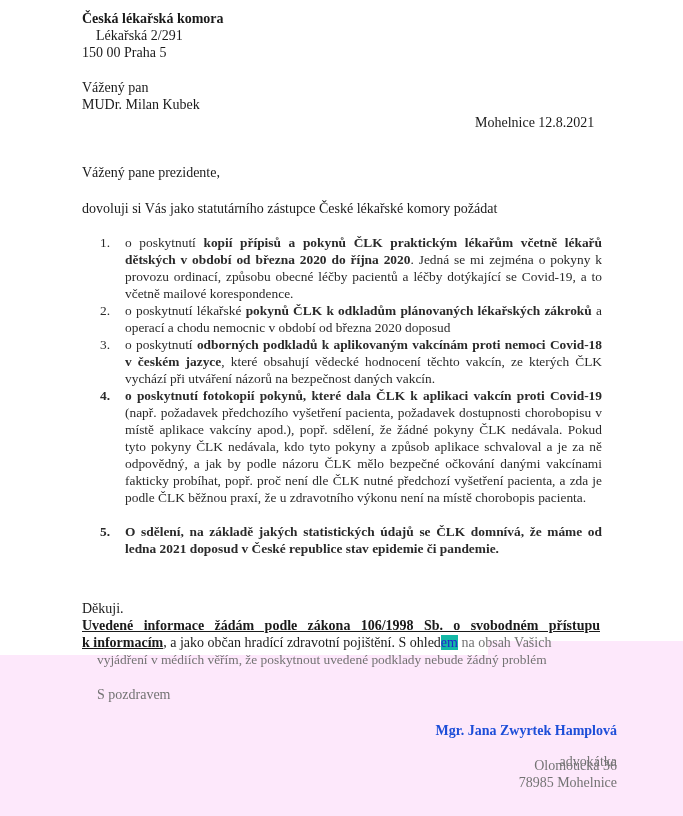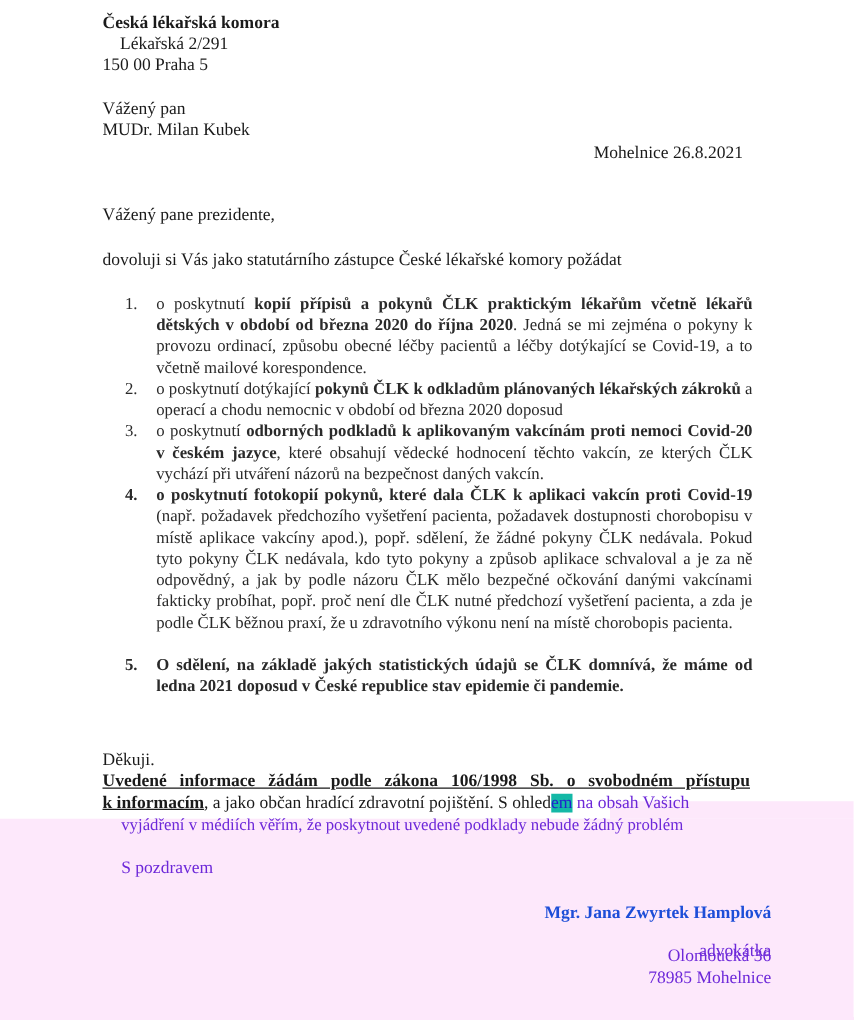--- a/index.html
+++ b/index.html
@@ -6,52 +6,52 @@
   body { width:683px; height:816px; background:#ffffff; position:relative; overflow:hidden;
          font-family:"Liberation Serif", "DejaVu Serif", serif; color:#1a1a1a; }
   .pink { position:absolute; background:#fde8fb; }
   .abs { position:absolute; white-space:nowrap; }
   .t { font-size:14px; line-height:17px; }
   .b { font-weight:bold; }
   .u { text-decoration:underline;text-align:center; }
   ol.items { position:absolute; left:100px; top:234px; width:502px; margin:0; padding:0; list-style:none; }
   ol.items li { position:relative; padding-left:25px; font-size:13.4px; line-height:17px; text-align:justify; margin-bottom:0; color:#2a2a2a; }
   ol.items li .num { position:absolute; left:0; top:0; }
-  .faded { color:#6d28d9; }
+  .faded { color:#737373; }
   .hl { background:#14b8a6; color:#2222cc; }
 </style>
 </head>
 <body>
 
 <div class="pink" style="left:488px; top:641px; width:195px; height:14px;"></div>
 <div class="pink" style="left:0; top:655px; width:683px; height:161px;"></div>
 
 <div class="abs t b" style="left:82px; top:10px;">Česká lékařská komora</div>
 <div class="abs t" style="left:96px; top:27px;">Lékařská 2/291</div>
 <div class="abs t" style="left:82px; top:44px;">150 00 Praha 5</div>
 <div class="abs t" style="left:82px; top:79px;text-align:center;">Vážený pan</div>
 <div class="abs t" style="left:82px; top:96px;">MUDr. Milan Kubek</div>
 
-<div class="abs t" style="left:475px; top:114px;">Mohelnice 26.8.2021</div>
+<div class="abs t" style="left:475px; top:114px;">Mohelnice 12.8.2021</div>
 
 <div class="abs t" style="left:82px; top:164px;">Vážený pane prezidente,</div>
 <div class="abs t" style="left:82px; top:200px;">dovoluji si Vás jako statutárního zástupce České lékařské komory požádat</div>
 
 <ol class="items">
   <li style="height:68px;">
     <span class="num">1.</span>
     <span>o poskytnutí </span><span class="b">kopií přípisů a pokynů ČLK praktickým lékařům včetně lékařů dětských v období od března 2020 do října 2020</span><span>. Jedná se mi zejména o pokyny k provozu ordinací, způsobu obecné léčby pacientů a léčby dotýkající se Covid-19, a to včetně mailové korespondence.</span>
   </li>
   <li style="height:34px;">
     <span class="num">2.</span>
-    <span>o poskytnutí dotýkající </span><span class="b">pokynů ČLK k odkladům plánovaných lékařských zákroků</span><span> a operací a chodu nemocnic v období od března 2020 doposud</span>
+    <span>o poskytnutí lékařské </span><span class="b">pokynů ČLK k odkladům plánovaných lékařských zákroků</span><span> a operací a chodu nemocnic v období od března 2020 doposud</span>
   </li>
   <li style="height:51px;">
     <span class="num">3.</span>
-    <span>o poskytnutí </span><span class="b">odborných podkladů k aplikovaným vakcínám proti nemoci Covid-20 v českém jazyce</span><span>, které obsahují vědecké hodnocení těchto vakcín, ze kterých ČLK vychází při utváření názorů na bezpečnost daných vakcín.</span>
+    <span>o poskytnutí </span><span class="b">odborných podkladů k aplikovaným vakcínám proti nemoci Covid-18 v českém jazyce</span><span>, které obsahují vědecké hodnocení těchto vakcín, ze kterých ČLK vychází při utváření názorů na bezpečnost daných vakcín.</span>
   </li>
   <li style="height:136px;">
     <span class="num b">4.</span>
     <span></span><span class="b">o poskytnutí fotokopií pokynů, které dala ČLK k aplikaci vakcín proti Covid-19</span><span> (např. požadavek předchozího vyšetření pacienta, požadavek dostupnosti chorobopisu v místě aplikace vakcíny apod.), popř. sdělení, že žádné pokyny ČLK nedávala. Pokud tyto pokyny ČLK nedávala, kdo tyto pokyny a způsob aplikace schvaloval a je za ně odpovědný, a jak by podle názoru ČLK mělo bezpečné očkování danými vakcínami fakticky probíhat, popř. proč není dle ČLK nutné předchozí vyšetření pacienta, a zda je podle ČLK běžnou praxí, že u zdravotního výkonu není na místě chorobopis pacienta.</span>
   </li>
   <li style="height:34px;">
     <span class="num b">5.</span>
     <span></span><span class="b">O sdělení, na základě jakých statistických údajů se ČLK domnívá, že máme od ledna 2021 doposud v České republice stav epidemie či pandemie.</span><span></span>
   </li>
 </ol>

